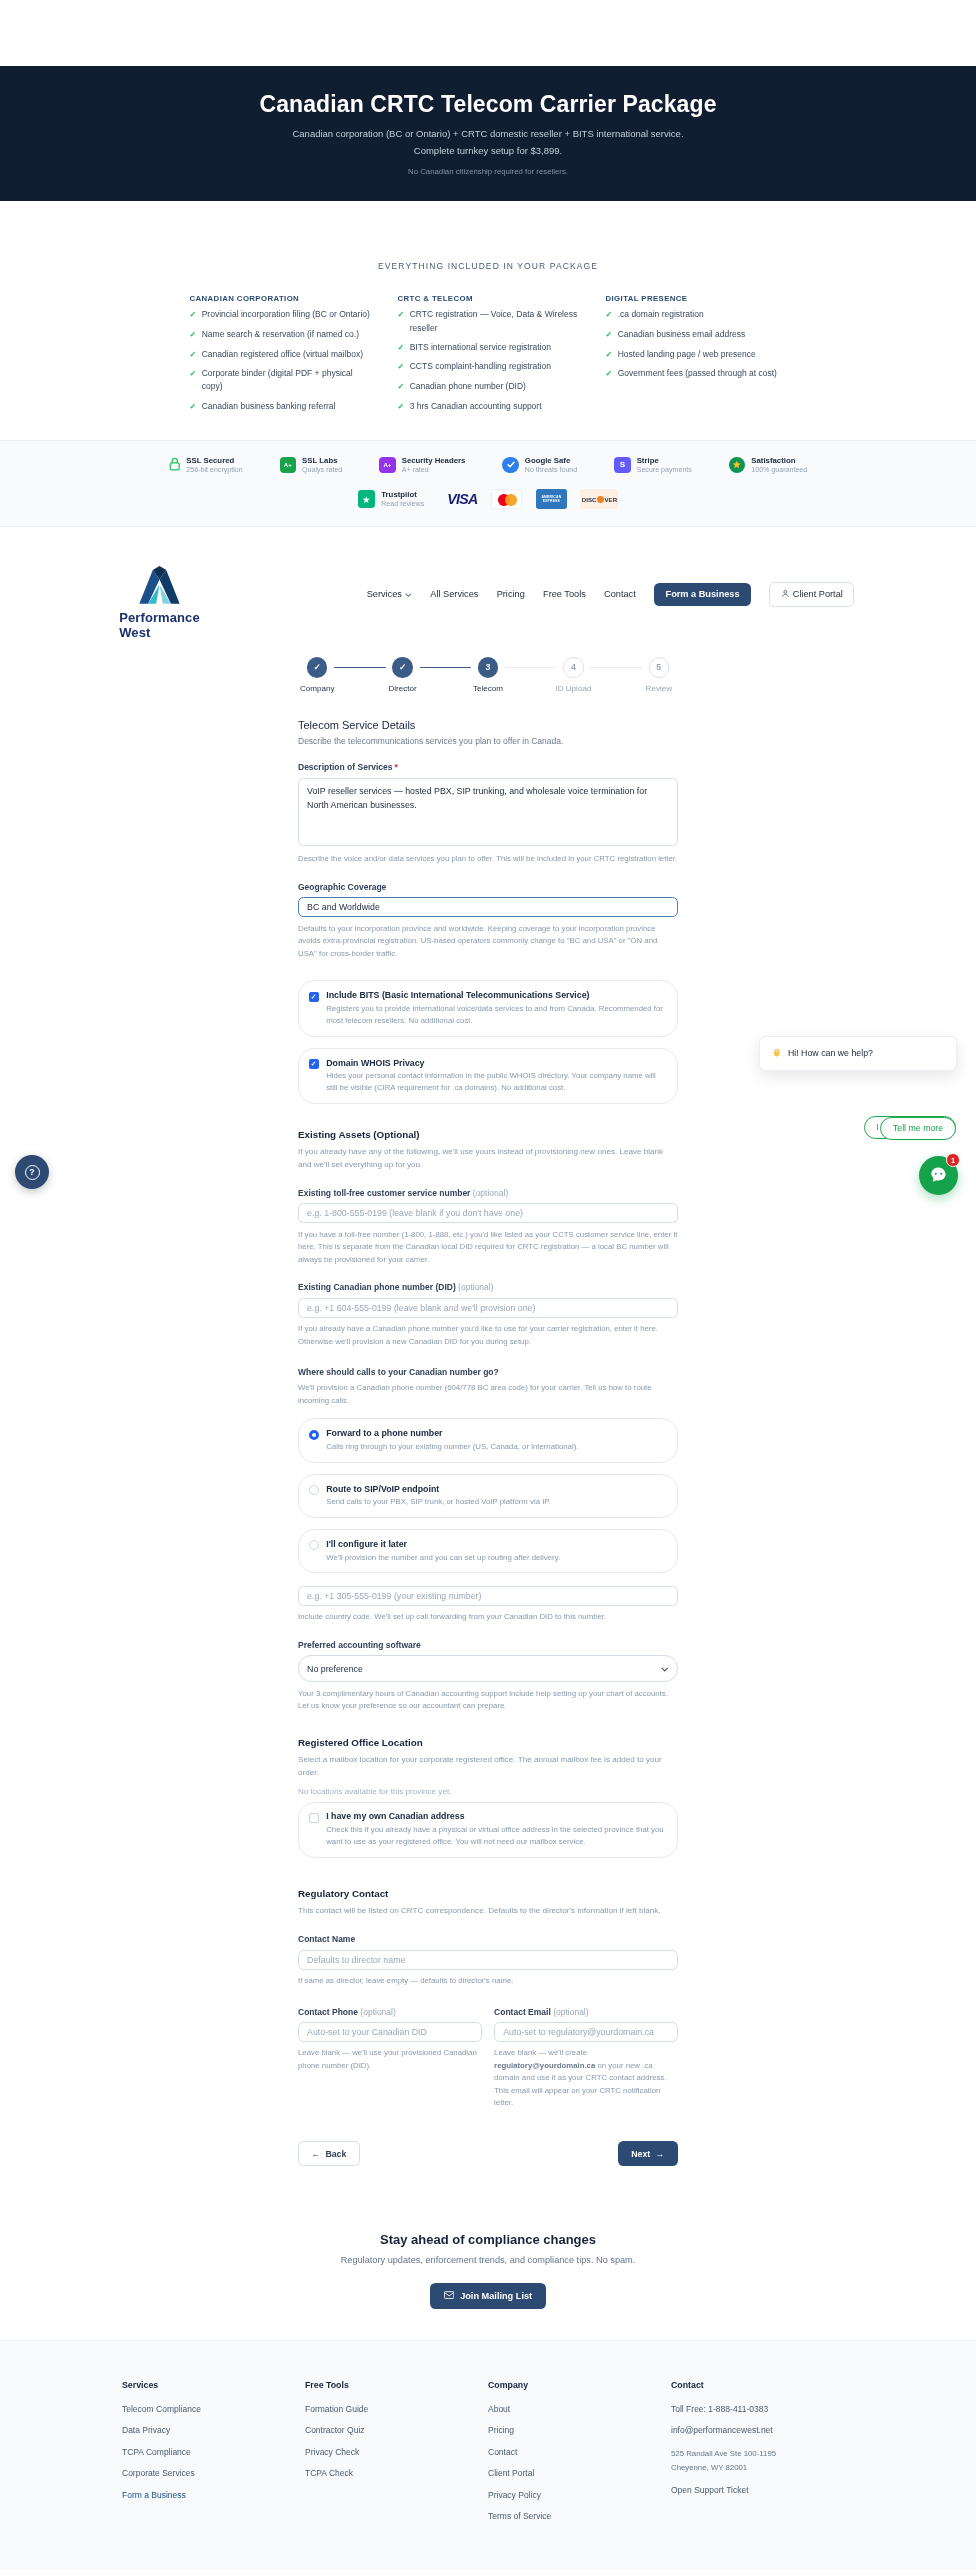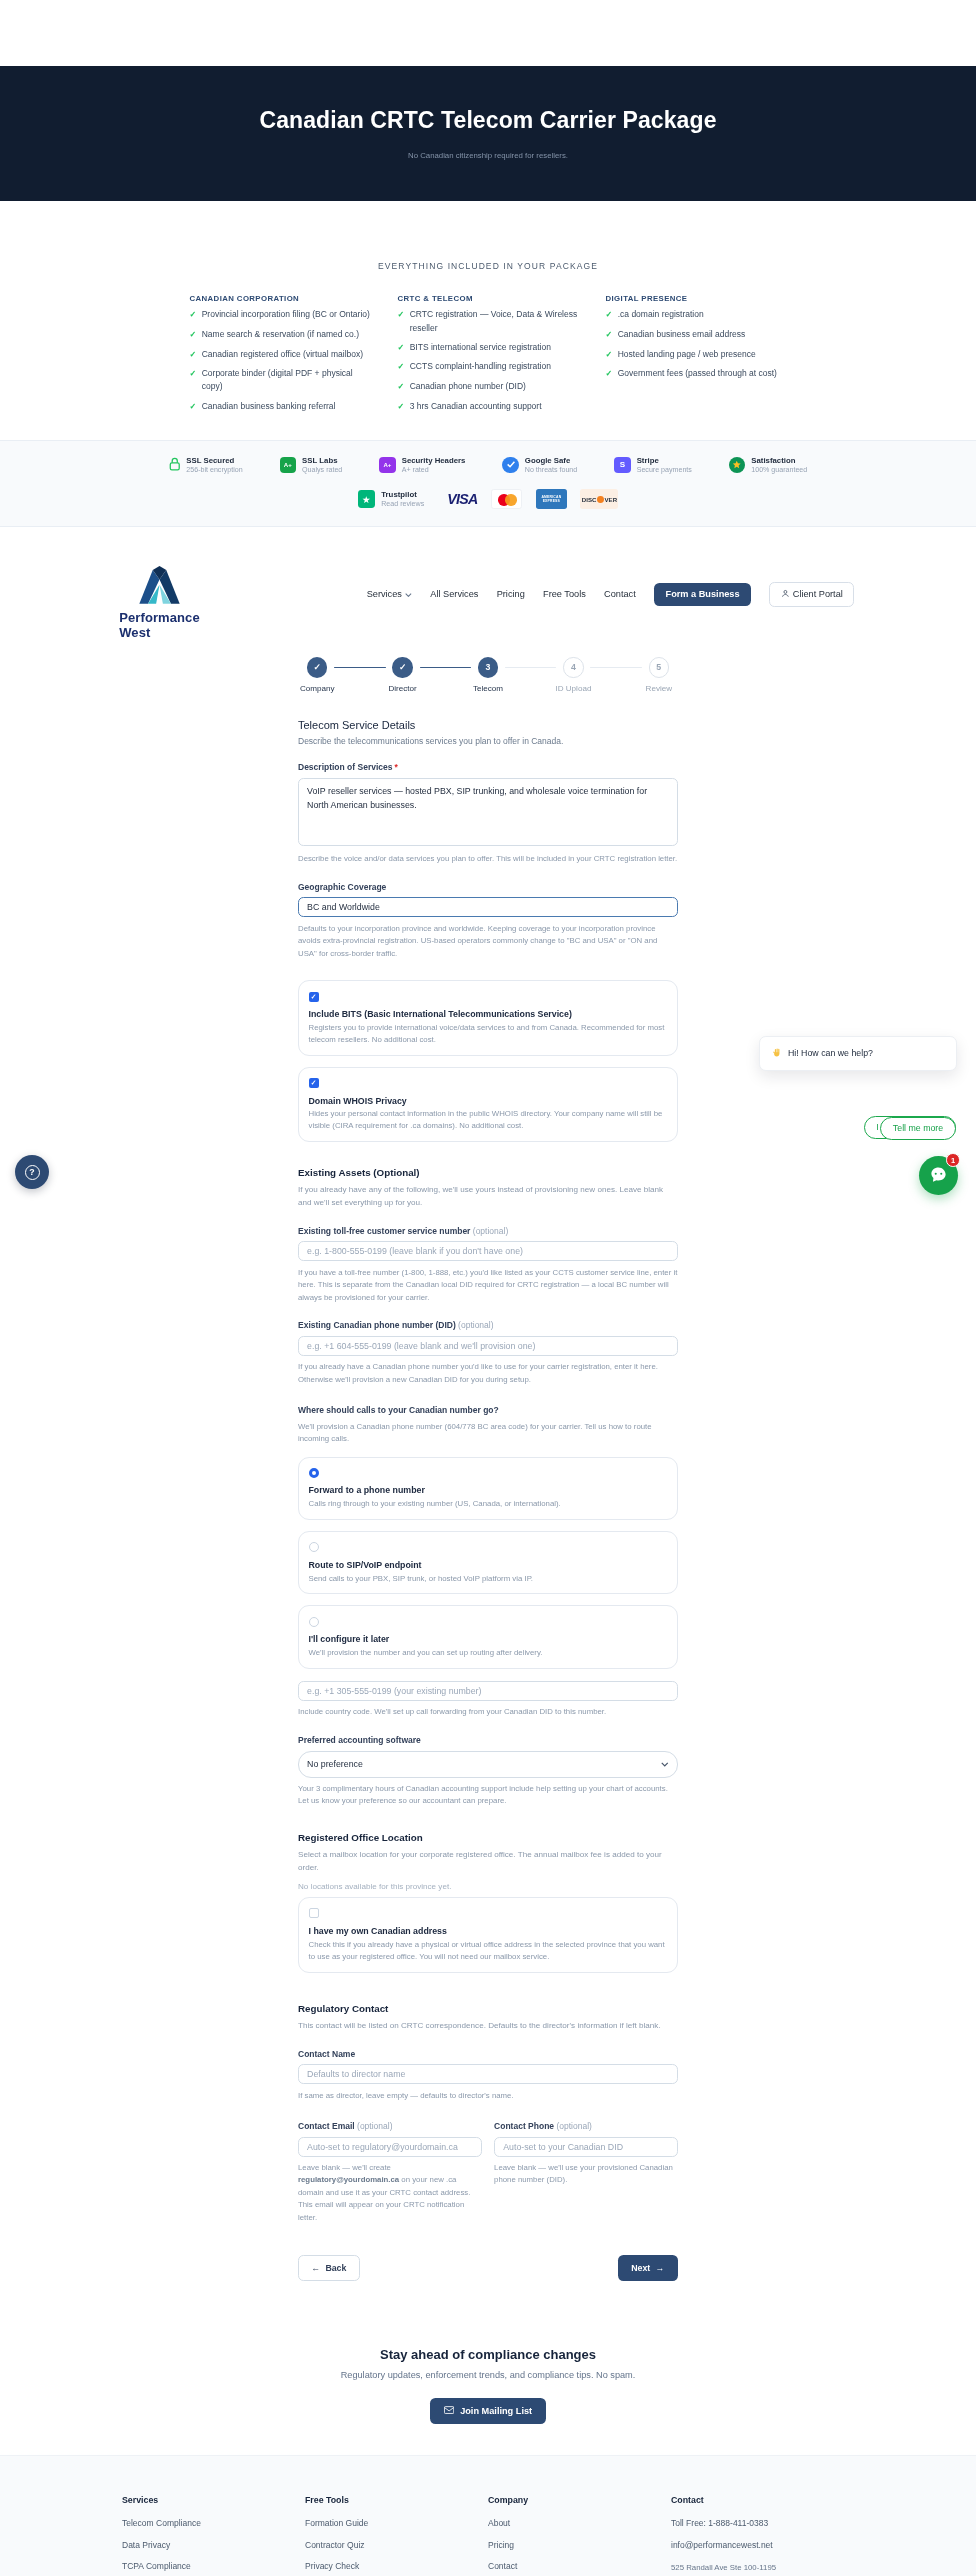--- a/index.html
+++ b/index.html
@@ -72,21 +72,21 @@
   .input, .textarea, .fake-select {
     width:100%; border:0.7px solid #d4dde6; border-radius:5.4px; font-size:8.8px; color:#1e293b;
     font-family:"Liberation Sans", sans-serif; background:#fff;
   }
   .input { height:20px; padding:0 8.1px; }
   .input::placeholder, .textarea::placeholder { color:#9aa7b8; }
   .textarea { height:68px; padding:6.8px 8.1px; line-height:1.55; resize:none; }
   .input--focused { border:1.4px solid #4a7ab0; }
   .helper { font-size:7.8px; color:#8b99ab; line-height:1.6; margin-top:5.4px; }
   .muted-note { font-size:8.1px; color:#a5b1c0; margin-top:6.8px; }
-  .card { border:0.7px solid #e4e9f0; border-radius:11px; padding:8.8px 9.5px; margin-top:11px; display:flex; gap:7.5px; background:#fff;flex-direction:column; }
+  .card { border:0.7px solid #e4e9f0; border-radius:17px; padding:8.8px 9.5px; margin-top:11px; display:flex; gap:7.5px; background:#fff; }
   .cb { width:10.2px; height:10.2px; border-radius:2px; flex:none; margin-top:1.4px; }
   .cb--checked { background:#2563eb; color:#fff; display:flex; align-items:center; justify-content:center; font-size:6.8px; font-weight:700; }
   .cb--checked::before { content:"✓"; }
   .cb--empty { border:1px solid #cbd5e1; background:#fff; }
   .radio { width:10.2px; height:10.2px; border-radius:50%; flex:none; margin-top:1.4px; }
   .radio--on { border:3.1px solid #2563eb; background:#fff; }
   .radio--off { border:1px solid #cbd5e1; background:#fff; }
   .card-title { font-size:8.8px; font-weight:700; color:#202c42; margin-bottom:2.7px; }
   .card-desc { font-size:7.8px; color:#8b99ab; line-height:1.55; }
   .section-head { font-size:9.8px; font-weight:700; color:#17243b; margin-top:24.4px; }
@@ -120,20 +120,21 @@
   .chat-badge { position:absolute; top:-2.7px; right:-1.4px; width:13.6px; height:13.6px; border-radius:50%; background:#dc2626; color:#fff; font-size:7.5px; font-weight:700; display:flex; align-items:center; justify-content:center; border:1.4px solid #fff; }
   .help-fab { position:absolute; top:1155px; left:15px; width:34px; height:34px; border-radius:50%; background:#2d4a73; display:flex; align-items:center; justify-content:center; cursor:pointer; box-shadow:0 2.7px 8.1px rgba(15,23,42,.25); }
   .qmark { width:15px; height:15px; border:1.4px solid #fff; border-radius:50%; color:#fff; font-size:8.8px; font-weight:700; display:flex; align-items:center; justify-content:center; }
   .qmark::before { content:"?"; }
 </style>
 </head>
 <body>
 
 <section class="hero">
   <h1>Canadian CRTC Telecom Carrier Package</h1>
+  <div class="hero-sub">Canadian corporation (BC or Ontario) + CRTC domestic reseller + BITS international service. Complete turnkey setup for $3,899.</div>
   <div class="hero-note">No Canadian citizenship required for resellers.</div>
 </section>
 
 <section class="package">
   <div class="package-heading">EVERYTHING INCLUDED IN YOUR PACKAGE</div>
   <div class="package-grid">
     <div class="pkg-col">
       <div class="pkg-col-title">CANADIAN CORPORATION</div>
       <ul class="pkg-list">
 
@@ -450,28 +451,28 @@
 
   <div class="section-head" style="margin-top:30px;">Regulatory Contact</div>
   <div class="section-desc">This contact will be listed on CRTC correspondence. Defaults to the director's information if left blank.</div>
 
   <div class="field-label">Contact Name</div>
   <input class="input" placeholder="Defaults to director name" style="">
   <div class="helper">If same as director, leave empty — defaults to director's name.</div>
 
   <div class="row2col">
     <div>
+      <div class="field-label"><span>Contact Phone</span> <span class="opt">(optional)</span></div>
+      <input class="input" placeholder="Auto-set to your Canadian DID" style="">
+      <div class="helper">Leave blank — we'll use your provisioned Canadian phone number (DID).</div>
+    </div>
+    <div>
       <div class="field-label"><span>Contact Email</span> <span class="opt">(optional)</span></div>
       <input class="input" placeholder="Auto-set to regulatory@yourdomain.ca" style="">
       <div class="helper"><span>Leave blank — we'll create </span><b style="color:#6b7a8d;">regulatory@yourdomain.ca</b><span> on your new .ca domain and use it as your CRTC contact address. This email will appear on your CRTC notification letter.</span></div>
-    </div>
-    <div>
-      <div class="field-label"><span>Contact Phone</span> <span class="opt">(optional)</span></div>
-      <input class="input" placeholder="Auto-set to your Canadian DID" style="">
-      <div class="helper">Leave blank — we'll use your provisioned Canadian phone number (DID).</div>
     </div>
   </div>
 
   <div class="form-actions">
     <button class="btn-back">
         <span class="arrow">←</span>
         <span>Back</span>
       </button>
     <button class="btn-next">
         <span>Next</span>

